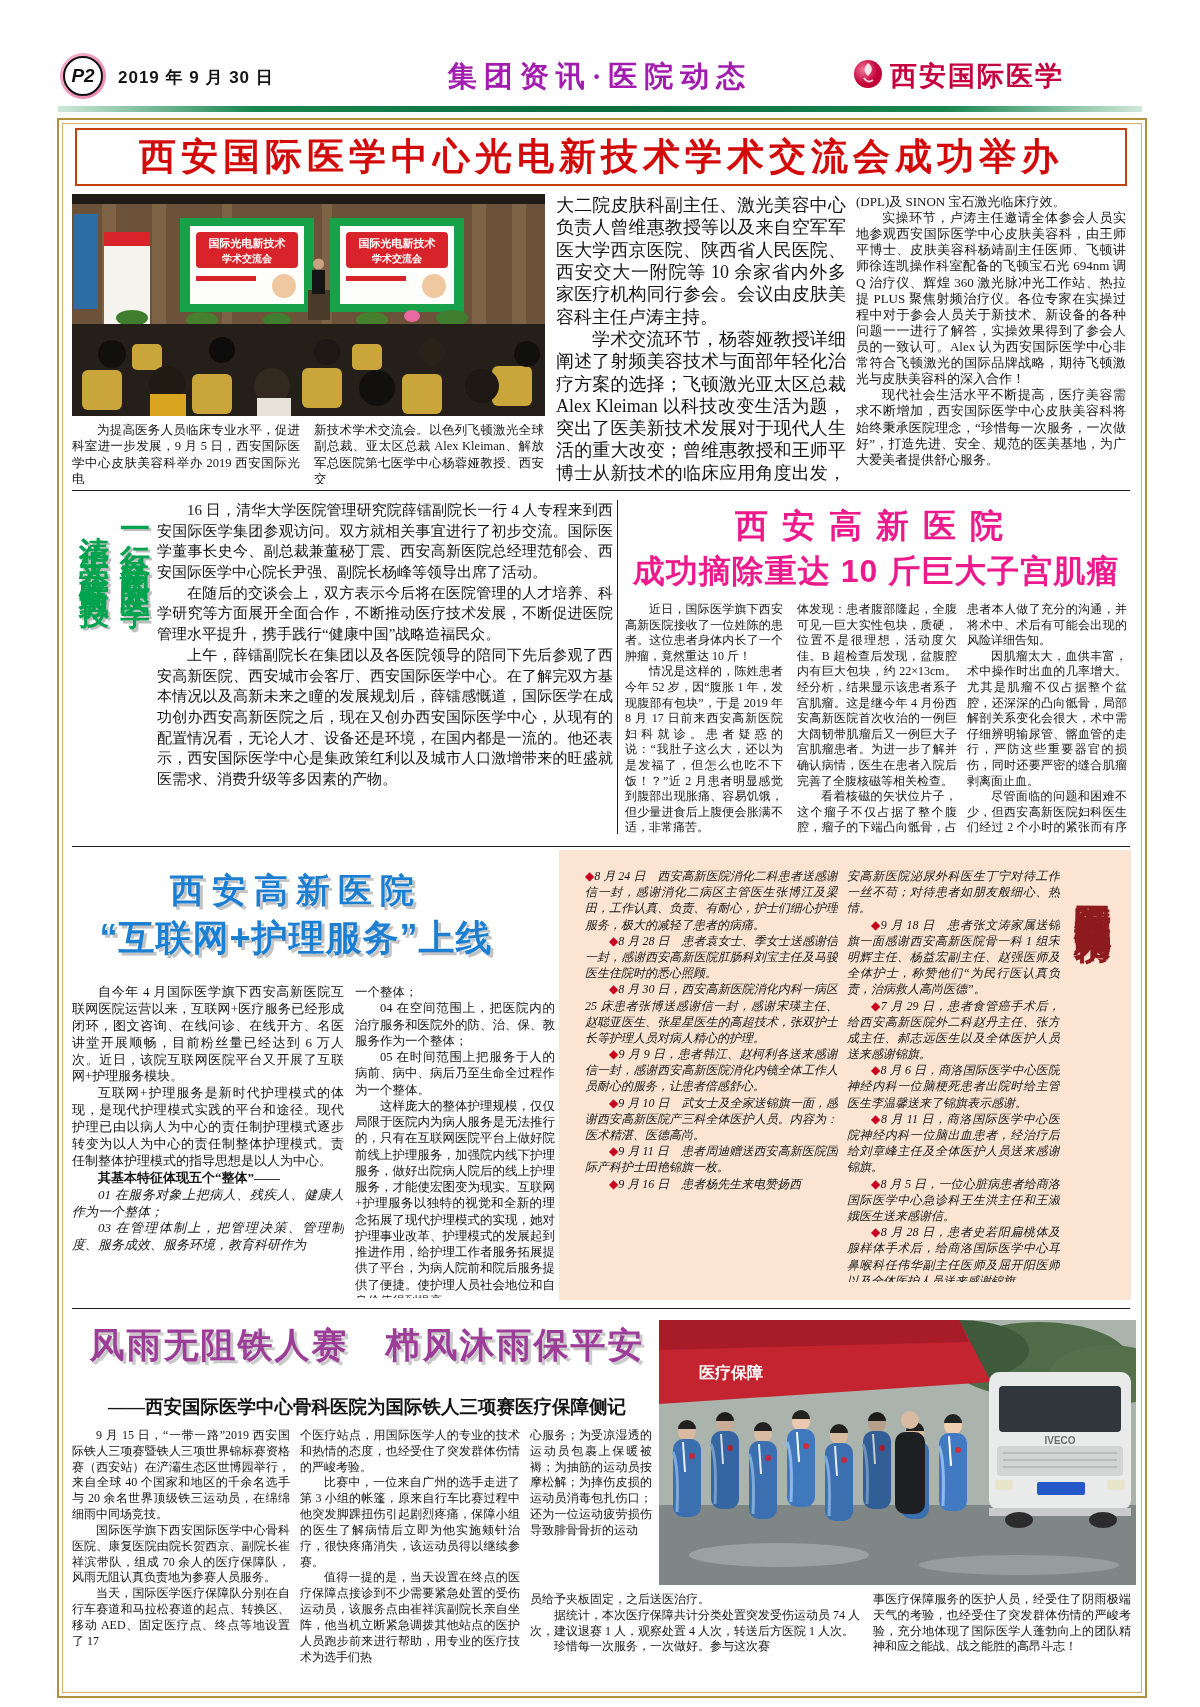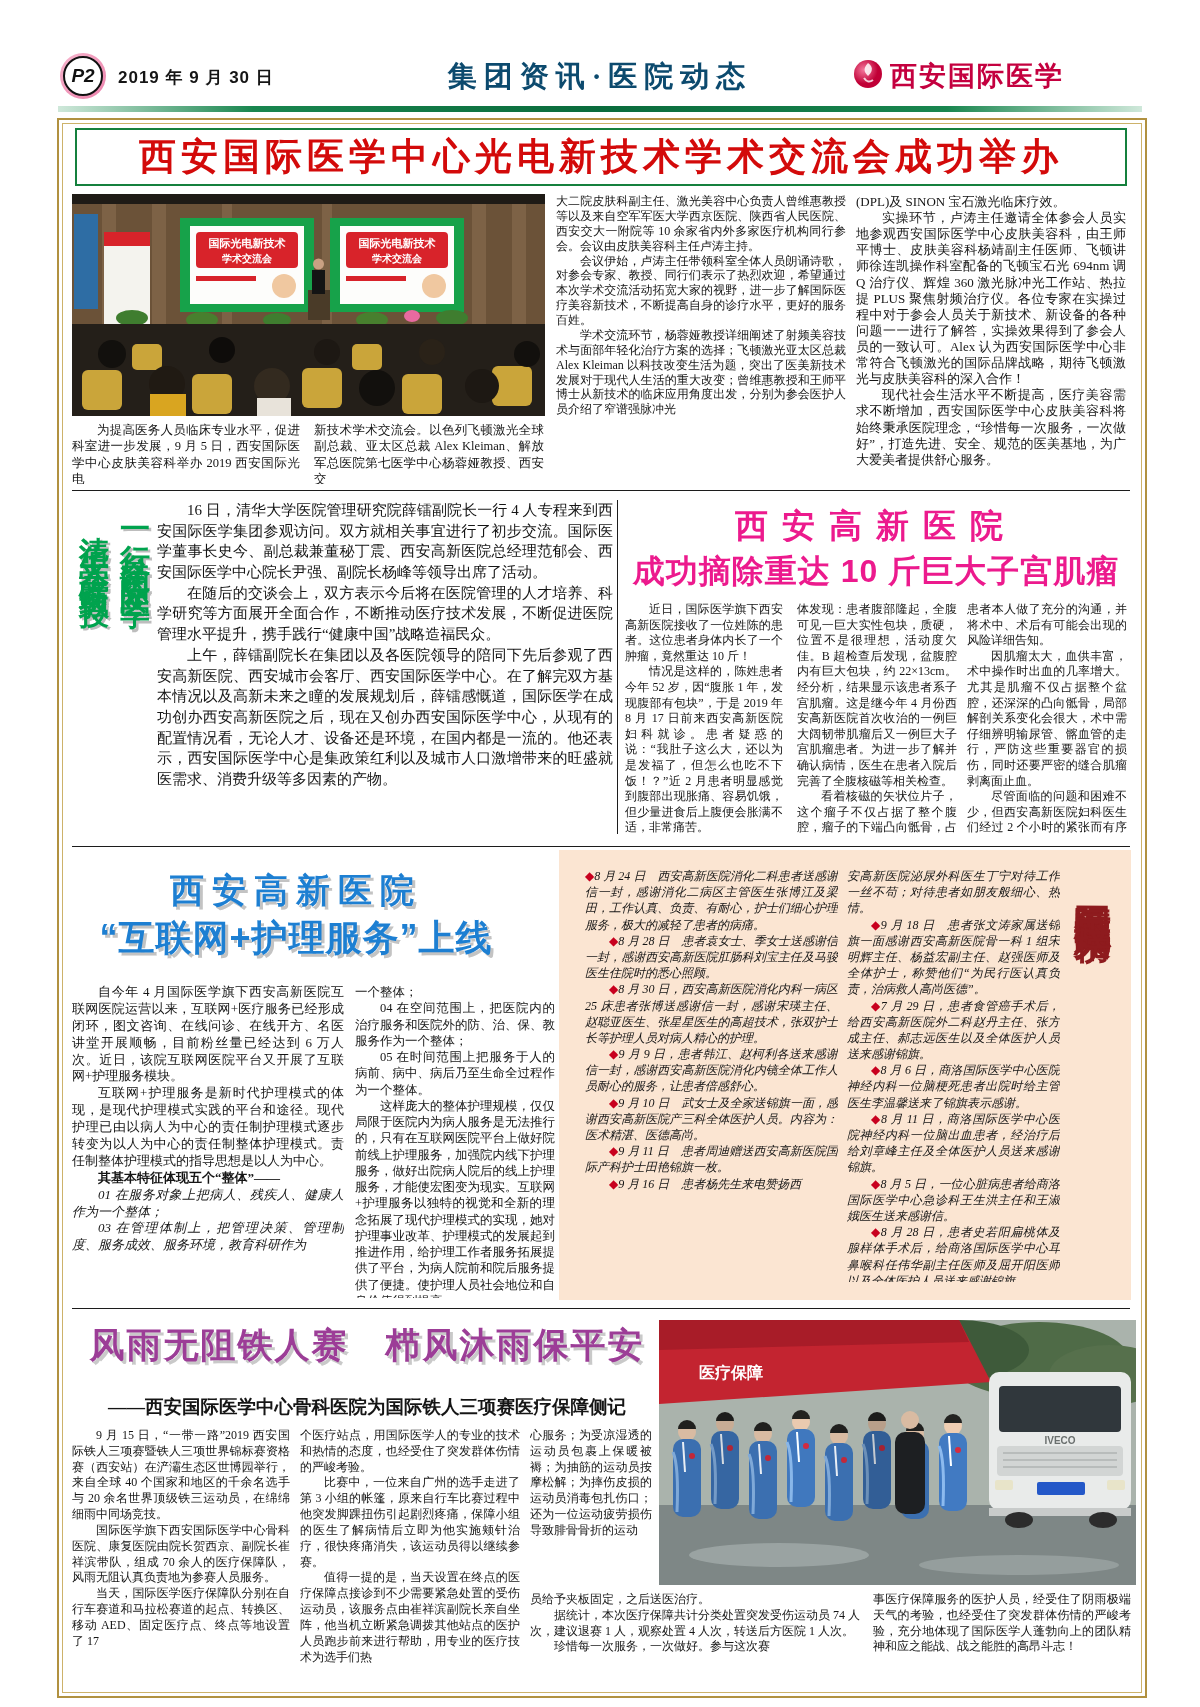--- a/index.html
+++ b/index.html
@@ -7,47 +7,47 @@
         font-family:"Liberation Serif","DejaVu Serif",serif;color:#151515;}
   
   .hdr-badge{position:absolute;left:60px;top:53px;width:46px;height:46px;border-radius:50%;
     background:radial-gradient(circle at 35% 35%, #f9c2d6, #ef8fb4 70%, #e76ea0);display:flex;align-items:center;justify-content:center;}
   .hdr-badge-inner{width:36px;height:36px;border-radius:50%;background:#fff;border:2px solid #111;
     display:flex;align-items:center;justify-content:center;font-family:"Liberation Sans","DejaVu Sans",sans-serif;
     font-weight:900;font-style:italic;font-size:19px;color:#111;}
   .hdr-date{position:absolute;left:118px;top:66px;font-size:17px;font-weight:bold;letter-spacing:1px;
     font-family:"Liberation Sans","DejaVu Sans",sans-serif;}
   .hdr-title{position:absolute;left:340px;top:57px;width:520px;text-align:center;font-size:29px;font-weight:900;
-    color:#0c4a6e;letter-spacing:7px;}
+    color:#a21caf;letter-spacing:7px;}
   .hdr-brand{position:absolute;left:852px;top:58px;display:flex;align-items:center;gap:6px;}
   .hdr-brand-text{font-size:27px;font-weight:900;color:#c4003f;letter-spacing:2px;
     font-family:"Liberation Sans","DejaVu Sans",sans-serif;}
   .green-rule{position:absolute;left:58px;top:106px;width:1084px;height:6px;
     background:linear-gradient(90deg,#cfe8da 0%,#19864f 18%,#0a6b3c 50%,#19864f 82%,#cfe8da 100%);}
   
   .frame{position:absolute;left:57px;top:118px;width:1086px;height:1576px;border:2px solid #b19140;
     outline:1px solid #cdb26a;outline-offset:-6px;background:#fff;}
   .rule{position:absolute;left:13px;width:1058px;height:1px;background:#1c1c1c;}
   .vline{position:absolute;width:1px;background:#1c1c1c;}
   
   .col{position:absolute;overflow:hidden;text-align:justify;}
   .col p{margin:0;text-indent:2em;}
   .cont > p:first-child{text-indent:0;}
   .dia{color:#c8001e;}
   .kai{font-style:italic;}
   .bold-line{font-weight:bold;}
   
-  .a1-titlebox{position:absolute;left:16px;top:8px;width:1048px;height:54px;border:2px solid #15803d;
+  .a1-titlebox{position:absolute;left:16px;top:8px;width:1048px;height:54px;border:2px solid #c2410c;
     display:flex;align-items:center;justify-content:center;}
   .a1-title{color:#d30a0a;font-size:37px;font-weight:900;letter-spacing:5px;white-space:nowrap;
     font-family:"Liberation Sans","DejaVu Sans",sans-serif;}
   .a1-photo{position:absolute;left:13px;top:74px;width:473px;height:222px;overflow:hidden;background:#14b8a6;}
   .a1-colA{left:13px;top:302px;width:228px;height:62px;font-size:12.5px;line-height:1.3;}
   .a1-colB{left:255px;top:302px;width:230px;height:62px;font-size:12.5px;line-height:1.3;}
-  .a1-colC{left:497px;top:74px;width:290px;height:292px;font-size:12px;line-height:1.24;}
+  .a1-colC{left:497px;top:74px;width:290px;height:292px;font-size:18px;line-height:1.24;}
   .a1-colD{left:797px;top:74px;width:270px;height:292px;font-size:13px;line-height:1.24;}
   
   .vtitle{position:absolute;writing-mode:vertical-rl;text-orientation:upright;
     font-family:"Liberation Sans","DejaVu Sans",sans-serif;font-weight:900;}
   .visit-vt{color:#00a34e;font-size:30px;letter-spacing:9px;text-shadow:2.5px 2.5px 0 #bdbdbd;}
   #visit-vt1{left:14px;top:392px;}
   #visit-vt2{left:55px;top:392px;}
   #visit-text{left:98px;top:380px;width:456px;height:334px;font-size:15px;line-height:1.38;}
   #vdiv1{left:558px;top:380px;height:334px;}
   .fib-t{position:absolute;left:566px;width:502px;text-align:center;color:#ec1a8d;font-weight:900;
@@ -191,21 +191,20 @@
     </div>
 
     <div class="col a1-colA">
       <p>为提高医务人员临床专业水平，促进科室进一步发展，9 月 5 日，西安国际医学中心皮肤美容科举办 2019 西安国际光电</p>
     </div>
     <div class="col a1-colB cont">
       <p>新技术学术交流会。以色列飞顿激光全球副总裁、亚太区总裁 Alex Kleiman、解放军总医院第七医学中心杨蓉娅教授、西安交</p>
     </div>
     <div class="col a1-colC cont">
         <p>大二院皮肤科副主任、激光美容中心负责人曾维惠教授等以及来自空军军医大学西京医院、陕西省人民医院、西安交大一附院等 10 余家省内外多家医疗机构同行参会。会议由皮肤美容科主任卢涛主持。</p>
-        <p>会议伊始，卢涛主任带领科室全体人员朗诵诗歌，对参会专家、教授、同行们表示了热烈欢迎，希望通过本次学术交流活动拓宽大家的视野，进一步了解国际医疗美容新技术，不断提高自身的诊疗水平，更好的服务百姓。</p>
         <p>学术交流环节，杨蓉娅教授详细阐述了射频美容技术与面部年轻化治疗方案的选择；飞顿激光亚太区总裁 Alex Kleiman 以科技改变生活为题，突出了医美新技术发展对于现代人生活的重大改变；曾维惠教授和王师平博士从新技术的临床应用角度出发，分别为参会医护人员介绍了窄谱强脉冲光</p>
       </div>
     <div class="col a1-colD cont">
         <p>(DPL)及 SINON 宝石激光临床疗效。</p>
         <p>实操环节，卢涛主任邀请全体参会人员实地参观西安国际医学中心皮肤美容科，由王师平博士、皮肤美容科杨靖副主任医师、飞顿讲师徐连凯操作科室配备的飞顿宝石光 694nm 调 Q 治疗仪、辉煌 360 激光脉冲光工作站、热拉提 PLUS 聚焦射频治疗仪。各位专家在实操过程中对于参会人员关于新技术、新设备的各种问题一一进行了解答，实操效果得到了参会人员的一致认可。Alex 认为西安国际医学中心非常符合飞顿激光的国际品牌战略，期待飞顿激光与皮肤美容科的深入合作！</p>
         <p>现代社会生活水平不断提高，医疗美容需求不断增加，西安国际医学中心皮肤美容科将始终秉承医院理念，“珍惜每一次服务，一次做好”，打造先进、安全、规范的医美基地，为广大爱美者提供舒心服务。</p>
       </div>
 
     <div class="rule" style="top:370px;"></div>
 

